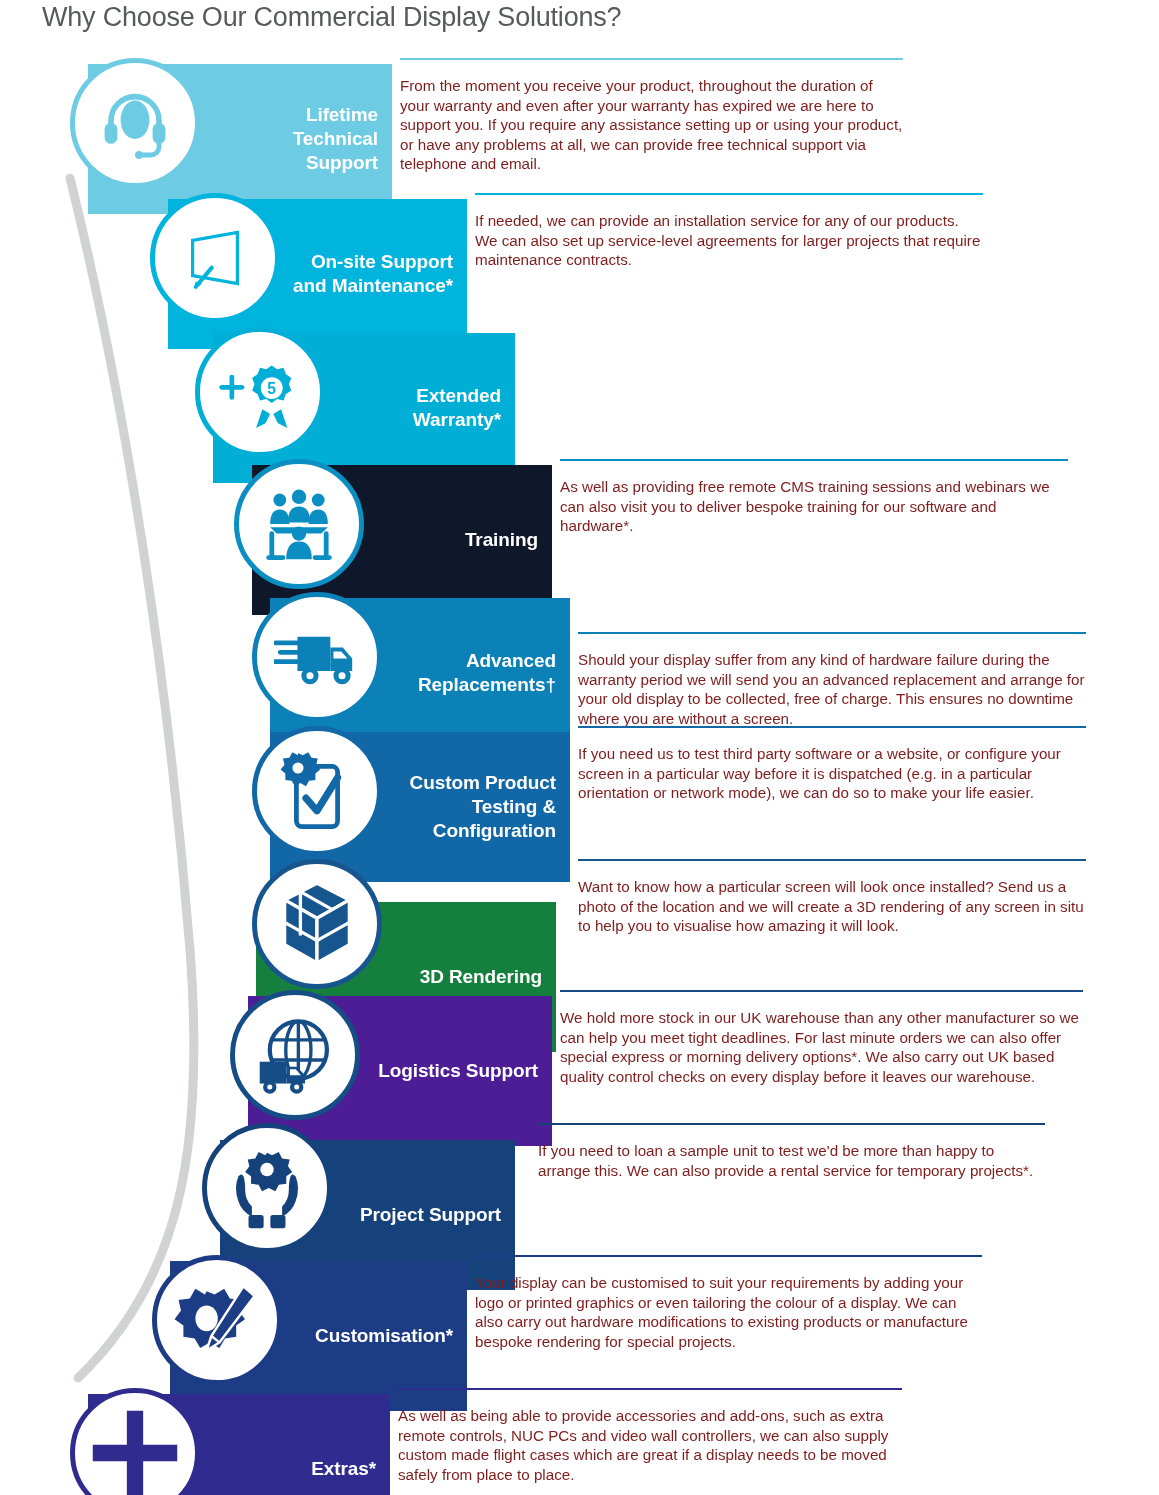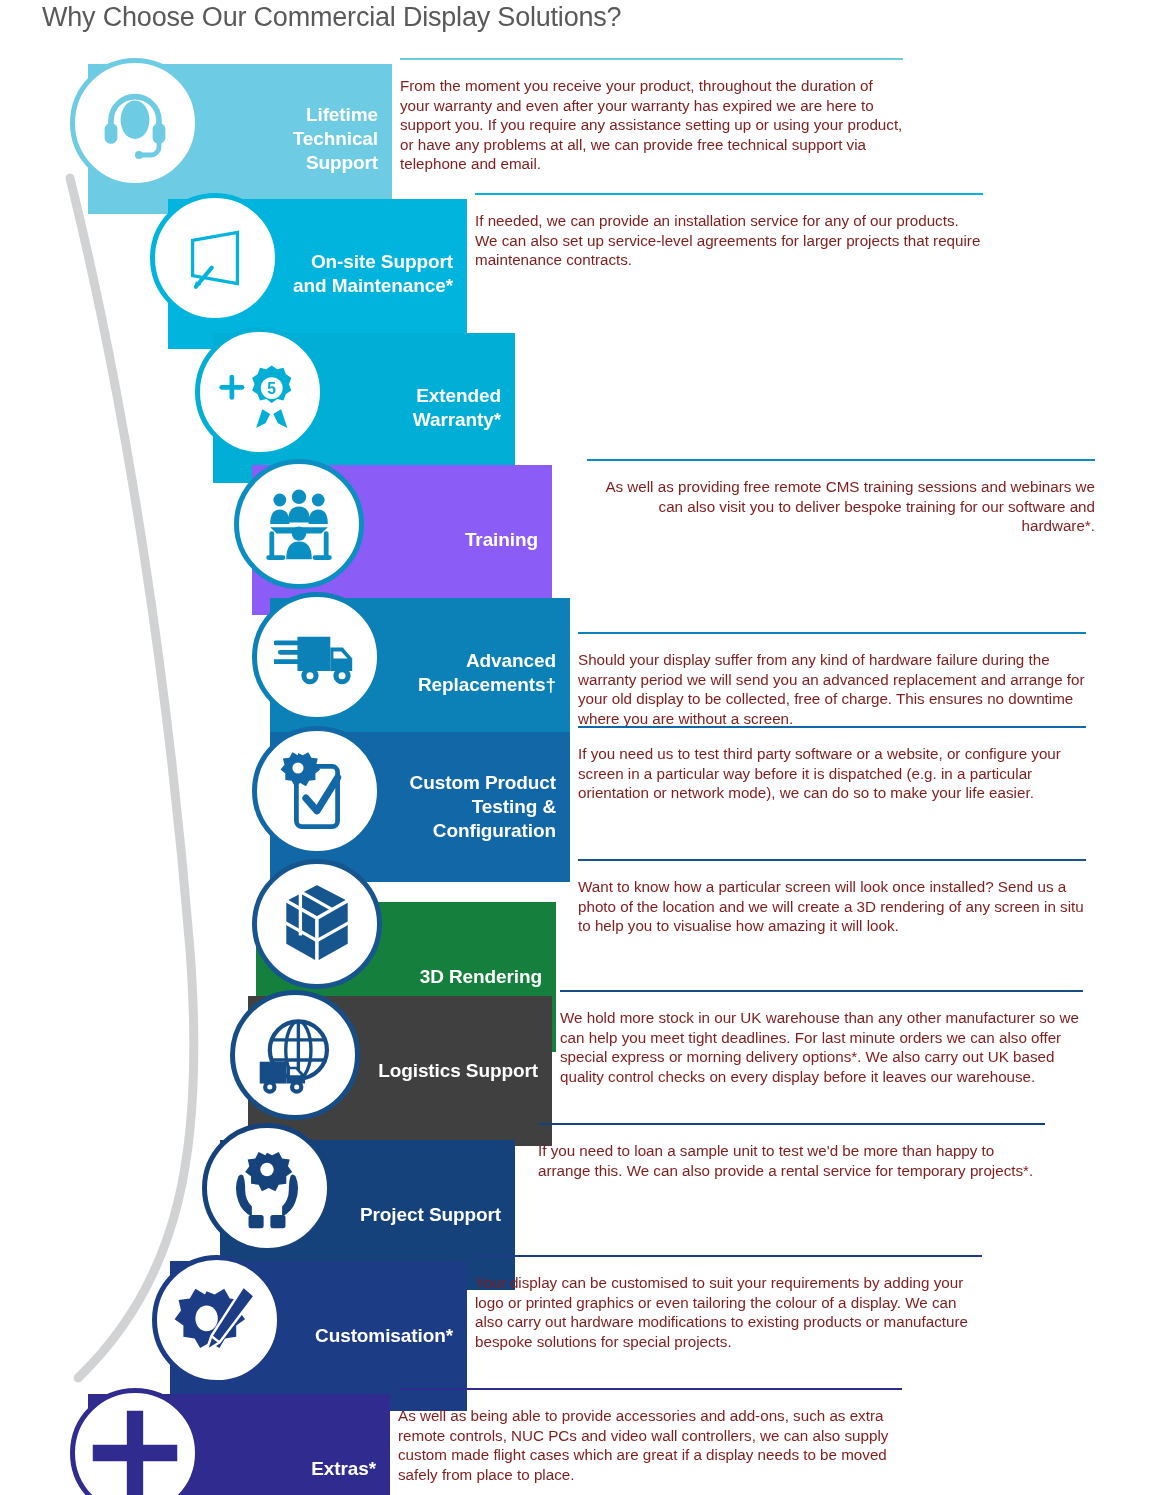--- a/index.html
+++ b/index.html
@@ -160,41 +160,41 @@
         <path d="M70 16 l7 5 l8 -2 l3 8 l7 5 l-3 8 l3 8 l-7 5 l-3 8 l-8 -2 l-7 5 l-7 -5 l-8 2 l-3 -8 l-7 -5 l3 -8 l-3 -8 l7 -5 l3 -8 l8 2 z" fill="#00aed6"></path>
         <circle cx="70" cy="45" r="14" fill="#fff"></circle>
         <text x="70" y="52" font-family="Liberation Sans, sans-serif" font-size="20" font-weight="bold" fill="#00aed6" text-anchor="middle">5</text>
         <path d="M58 72 L50 96 L62 90 L68 78 Z" fill="#00aed6"></path>
         <path d="M82 72 L90 96 L78 90 L72 78 Z" fill="#00aed6"></path>
       </svg>
         </span>
       </div>
     </div>
     <div class="row" style="left: 0px; top: 459px; width: 1159px;">
-      <div class="bar" style="left: 252px; width: 300px; background: #8b5cf6;">
+      <div class="bar" style="left: 252px; width: 300px; background: #0f172a;">
         <div class="bar-label">Training</div>
       </div>
       <div class="disc" style="left: 234px; border-color: rgb(11, 143, 194);">
         <span>
           <svg width="84" height="80" viewBox="0 0 100 100" fill="none">
         <circle cx="26" cy="20" r="8" fill="#0b8fc2"></circle>
         <circle cx="50" cy="16" r="9" fill="#0b8fc2"></circle>
         <circle cx="74" cy="20" r="8" fill="#0b8fc2"></circle>
         <path d="M14 50 q0 -18 12 -18 q12 0 12 18 z" fill="#0b8fc2"></path>
         <path d="M36 48 q0 -20 14 -20 q14 0 14 20 z" fill="#0b8fc2"></path>
         <path d="M62 50 q0 -18 12 -18 q12 0 12 18 z" fill="#0b8fc2"></path>
         <circle cx="50" cy="62" r="9" fill="#0b8fc2"></circle>
         <path d="M34 94 q0 -22 16 -22 q16 0 16 22 z" fill="#0b8fc2"></path>
         <path d="M14 54 H86 L78 62 H22 Z" fill="#0b8fc2"></path>
         <path d="M16 62 V92 M84 62 V92" stroke="#0b8fc2" stroke-width="6" stroke-linecap="round"></path>
         <path d="M12 92 H30 M70 92 H88" stroke="#0b8fc2" stroke-width="6" stroke-linecap="round"></path>
       </svg>
         </span>
       </div>
-      <div class="desc" style="left: 587px; width: 508px; text-align: right;">
+      <div class="desc" style="left: 560px; width: 508px;">
         <div class="desc-rule" style="background: rgb(11, 143, 194);"></div>
         <div class="desc-text">As well as providing free remote CMS training sessions and webinars we can also visit you to deliver bespoke training for our software and hardware*.</div>
       </div>
     </div>
     <div class="row" style="left: 0px; top: 592px; width: 1159px;">
       <div class="bar" style="left: 270px; width: 300px; background: rgb(11, 129, 184);">
         <div class="bar-label">Advanced
 Replacements†</div>
       </div>
       <div class="disc" style="left: 252px; border-color: rgb(11, 129, 184);">
@@ -255,21 +255,21 @@
         <path d="M25 14 L64 36 M25 67 L25 14" stroke="#fff" stroke-width="4"></path>
       </svg>
         </span>
       </div>
       <div class="desc" style="left: 578px; width: 508px;">
         <div class="desc-rule" style="background: rgb(23, 85, 143);"></div>
         <div class="desc-text">Want to know how a particular screen will look once installed? Send us a photo of the location and we will create a 3D rendering of any screen in situ to help you to visualise how amazing it will look.</div>
       </div>
     </div>
     <div class="row" style="left: 0px; top: 990px; width: 1159px;">
-      <div class="bar" style="left: 248px; width: 304px; background: #404040;">
+      <div class="bar" style="left: 248px; width: 304px; background: #4c1d95;">
         <div class="bar-label">Logistics Support</div>
       </div>
       <div class="disc" style="left: 230px; border-color: rgb(23, 77, 134);">
         <span>
           <svg width="84" height="84" viewBox="0 0 100 100" fill="none">
         <circle cx="54" cy="44" r="34" stroke="#174d86" stroke-width="5" fill="none"></circle>
         <ellipse cx="54" cy="44" rx="15" ry="34" stroke="#174d86" stroke-width="4" fill="none"></ellipse>
         <path d="M21 32 H87 M21 56 H87 M54 10 V78" stroke="#174d86" stroke-width="4"></path>
         <path d="M8 58 H40 V84 H8 Z" fill="#174d86"></path>
         <path d="M40 64 H52 L62 74 V84 H40 Z" fill="#174d86"></path>
@@ -320,21 +320,21 @@
           <path d="M0 -34 l10 4 l12 -7 l7 12 l14 2 l-3 13 l8 11 l-11 8 l0 14 l-14 2 l-7 12 l-12 -7 l-12 7 l-7 -12 l-14 -2 l0 -14 l-11 -8 l8 -11 l-3 -13 l14 -2 l7 -12 l12 7 z" fill="#1d3c86"></path>
           <ellipse cx="0" cy="0" rx="14" ry="16" fill="#fff"></ellipse>
         </g>
         <path d="M88 8 L102 20 L58 78 L42 88 L48 70 Z" fill="#1d3c86" stroke="#fff" stroke-width="3" stroke-linejoin="round"></path>
         <path d="M48 70 L58 78" stroke="#fff" stroke-width="3"></path>
       </svg>
         </span>
       </div>
       <div class="desc" style="left: 475px; width: 507px;">
         <div class="desc-rule" style="background: rgb(29, 60, 134);"></div>
-        <div class="desc-text">Your display can be customised to suit your requirements by adding your logo or printed graphics or even tailoring the colour of a display. We can also carry out hardware modifications to existing products or manufacture bespoke solutions for special projects.</div>
+        <div class="desc-text">Your display can be customised to suit your requirements by adding your logo or printed graphics or even tailoring the colour of a display. We can also carry out hardware modifications to existing products or manufacture bespoke rendering for special projects.</div>
       </div>
     </div>
     <div class="row" style="left: 0px; top: 1388px; width: 1159px;">
       <div class="bar" style="left: 88px; width: 302px; background: rgb(48, 43, 143);">
         <div class="bar-label">Extras*</div>
       </div>
       <div class="disc" style="left: 70px; border-color: rgb(48, 43, 143);">
         <span>
           <svg width="96" height="96" viewBox="0 0 100 100" fill="none">
         <path d="M50 6 V94 M6 50 H94" stroke="#302b8f" stroke-width="17" stroke-linecap="butt"></path>

